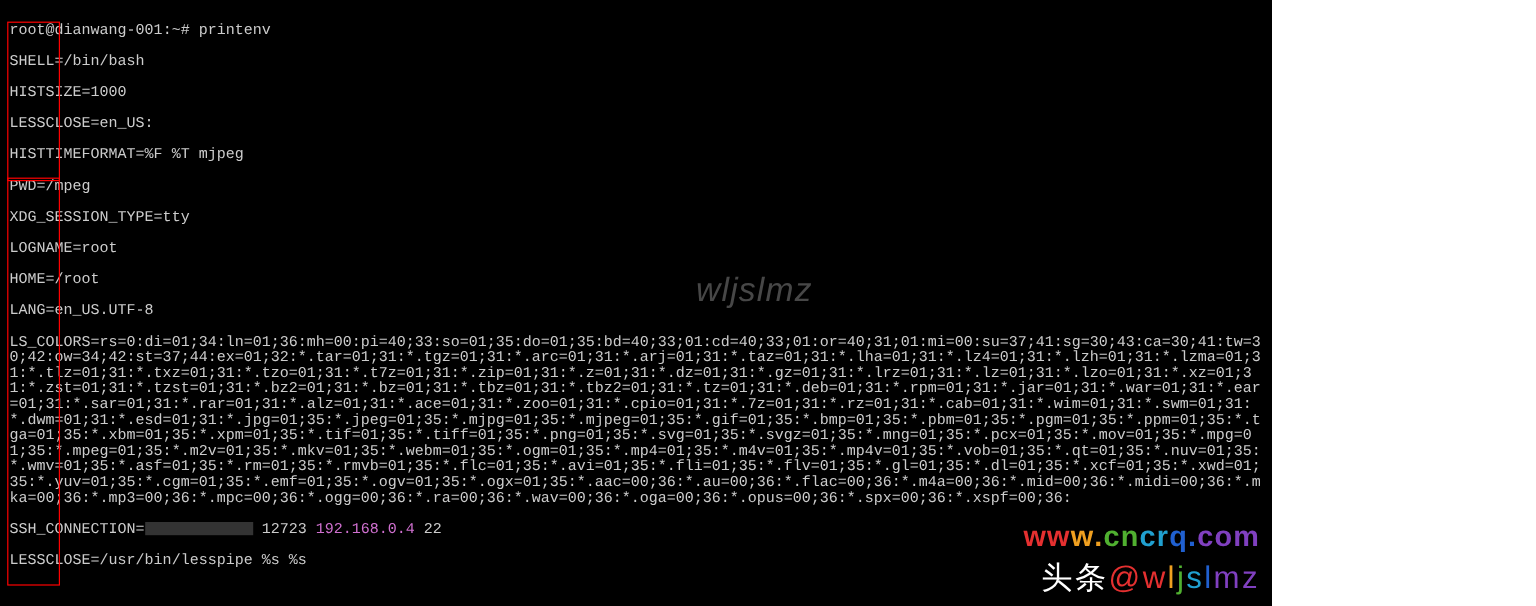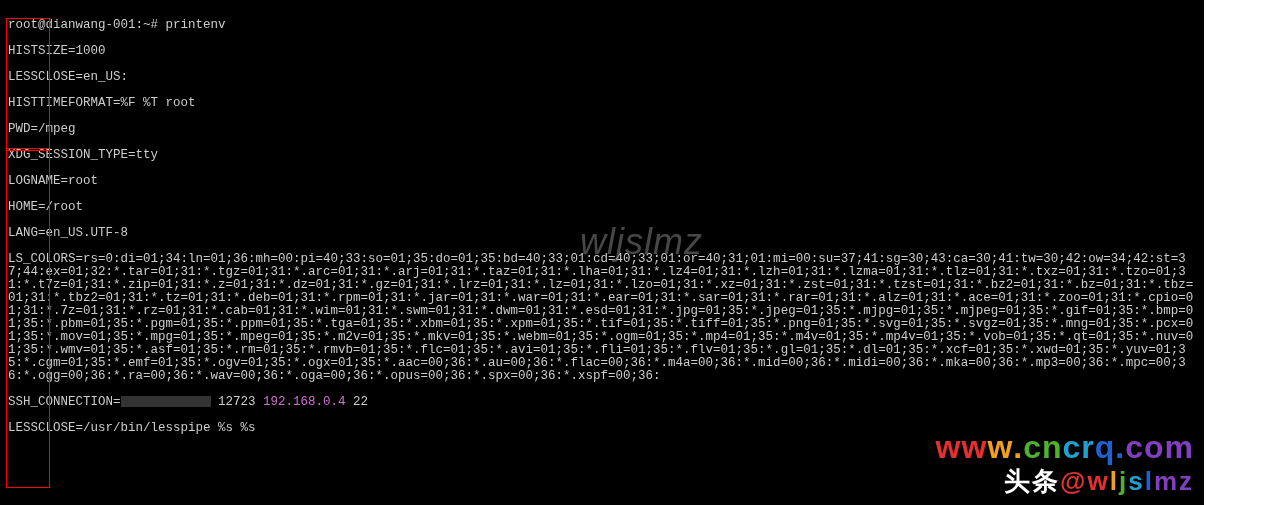--- a/index.html
+++ b/index.html
@@ -4,21 +4,21 @@
 <style>
   html, body {
     margin: 0;
     padding: 0;
     width: 1280px;
     height: 505px;
     overflow: hidden;
     background: #ffffff;
   }
   .terminal {
-    width: 1204px;
+    width: 1060px;
     height: 505px;
     background: #000000;
     color: #cccccc;
     font-family: "Consolas", "Liberation Mono", "Courier New", monospace;
     font-size: 12.5px;
     line-height: 13px;
     padding: 6px 8px;
     box-sizing: border-box;
     white-space: pre-wrap;
     word-break: break-all;
@@ -32,50 +32,50 @@
     pointer-events: none;
   }
   .red-box.top { left: 6px; top: 18px; width: 42px; height: 131px; }
   .red-box.mid { left: 6px; top: 148px; width: 42px; height: 338px; }
 
   .watermark-script {
     position: absolute;
     top: 235px;
     left: 580px;
     font-family: cursive, "Segoe Script", sans-serif;
-    font-size: 36px;
+    font-size: 28px;
     font-style: italic;
     color: rgba(130,130,130,0.55);
     pointer-events: none;
     letter-spacing: 1px;
   }
   .watermark-url {
     position: absolute;
     right: 10px;
     top: 428px;
     font-family: Arial, sans-serif;
     font-weight: bold;
-    font-size: 32px;
+    font-size: 24px;
     letter-spacing: 1px;
     pointer-events: none;
   }
   .watermark-url span { display:inline-block; }
   .wr { color: #e53030; }
   .wo { color: #f0a020; }
   .wg { color: #50b030; }
   .wc { color: #20a0d0; }
   .wb { color: #2060d0; }
   .wp { color: #8040c0; }
 
   .watermark-handle {
     position: absolute;
     right: 10px;
     top: 462px;
     font-family: "Microsoft YaHei", Arial, sans-serif;
-    font-weight: bold;
+    font-weight: normal;
     font-size: 26px;
     letter-spacing: 2px;
     pointer-events: none;
   }
   .watermark-handle .plain { color: #ffffff; text-shadow: 0 0 2px #000; }
   .wh-r { color: #e53030; }
   .wh-o { color: #f0a020; }
   .wh-g { color: #50b030; }
   .wh-c { color: #20a0d0; }
   .wh-b { color: #2060d0; }
@@ -87,23 +87,24 @@
     background: #333333;
     vertical-align: middle;
   }
   .redact.w1 { width: 90px; }
 </style>
 </head>
 <body>
 
 <div class="terminal">
 <div class="prompt-line"><span>root@dianwang-001</span><span>:~# </span><span>printenv</span></div>
+<div>SHELL=/bin/bash</div>
 <div>HISTSIZE=1000</div>
 <div>LESSCLOSE=en_US:</div>
-<div>HISTTIMEFORMAT=%F %T root </div>
+<div>HISTTIMEFORMAT=%F %T mjpeg </div>
 <div>PWD=/mpeg</div>
 <div>XDG_SESSION_TYPE=tty</div>
 <div>LOGNAME=root</div>
 <div>HOME=/root</div>
 <div>LANG=en_US.UTF-8</div>
 <div>LS_COLORS=rs=0:di=01;34:ln=01;36:mh=00:pi=40;33:so=01;35:do=01;35:bd=40;33;01:cd=40;33;01:or=40;31;01:mi=00:su=37;41:sg=30;43:ca=30;41:tw=30;42:ow=34;42:st=37;44:ex=01;32:*.tar=01;31:*.tgz=01;31:*.arc=01;31:*.arj=01;31:*.taz=01;31:*.lha=01;31:*.lz4=01;31:*.lzh=01;31:*.lzma=01;31:*.tlz=01;31:*.txz=01;31:*.tzo=01;31:*.t7z=01;31:*.zip=01;31:*.z=01;31:*.dz=01;31:*.gz=01;31:*.lrz=01;31:*.lz=01;31:*.lzo=01;31:*.xz=01;31:*.zst=01;31:*.tzst=01;31:*.bz2=01;31:*.bz=01;31:*.tbz=01;31:*.tbz2=01;31:*.tz=01;31:*.deb=01;31:*.rpm=01;31:*.jar=01;31:*.war=01;31:*.ear=01;31:*.sar=01;31:*.rar=01;31:*.alz=01;31:*.ace=01;31:*.zoo=01;31:*.cpio=01;31:*.7z=01;31:*.rz=01;31:*.cab=01;31:*.wim=01;31:*.swm=01;31:*.dwm=01;31:*.esd=01;31:*.jpg=01;35:*.jpeg=01;35:*.mjpg=01;35:*.mjpeg=01;35:*.gif=01;35:*.bmp=01;35:*.pbm=01;35:*.pgm=01;35:*.ppm=01;35:*.tga=01;35:*.xbm=01;35:*.xpm=01;35:*.tif=01;35:*.tiff=01;35:*.png=01;35:*.svg=01;35:*.svgz=01;35:*.mng=01;35:*.pcx=01;35:*.mov=01;35:*.mpg=01;35:*.mpeg=01;35:*.m2v=01;35:*.mkv=01;35:*.webm=01;35:*.ogm=01;35:*.mp4=01;35:*.m4v=01;35:*.mp4v=01;35:*.vob=01;35:*.qt=01;35:*.nuv=01;35:*.wmv=01;35:*.asf=01;35:*.rm=01;35:*.rmvb=01;35:*.flc=01;35:*.avi=01;35:*.fli=01;35:*.flv=01;35:*.gl=01;35:*.dl=01;35:*.xcf=01;35:*.xwd=01;35:*.yuv=01;35:*.cgm=01;35:*.emf=01;35:*.ogv=01;35:*.ogx=01;35:*.aac=00;36:*.au=00;36:*.flac=00;36:*.m4a=00;36:*.mid=00;36:*.midi=00;36:*.mka=00;36:*.mp3=00;36:*.mpc=00;36:*.ogg=00;36:*.ra=00;36:*.wav=00;36:*.oga=00;36:*.opus=00;36:*.spx=00;36:*.xspf=00;36:</div>
 <div><span>SSH_CONNECTION=</span><span class="redact w1"></span><span> 12723 </span><span class="magenta">192.168.0.4</span><span> 22</span></div>
 <div>LESSCLOSE=/usr/bin/lesspipe %s %s</div>
 
 

